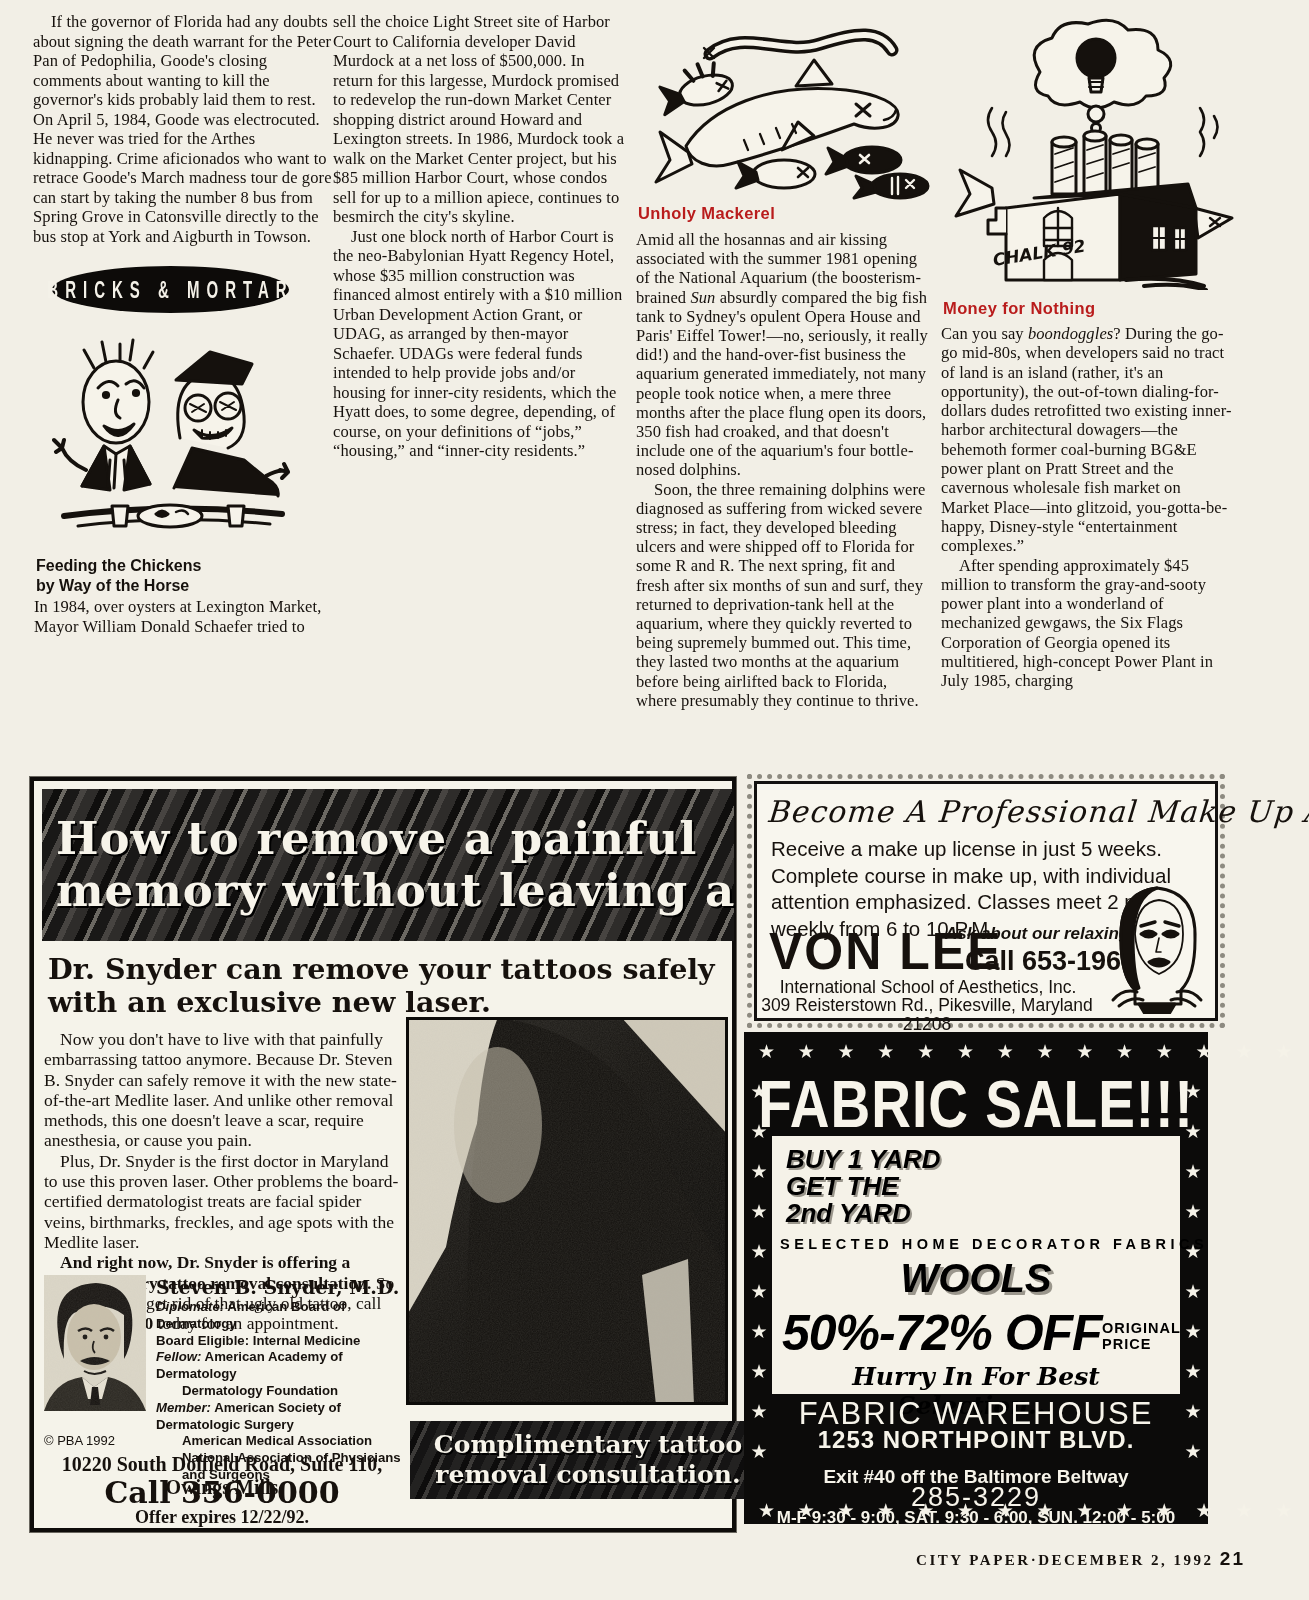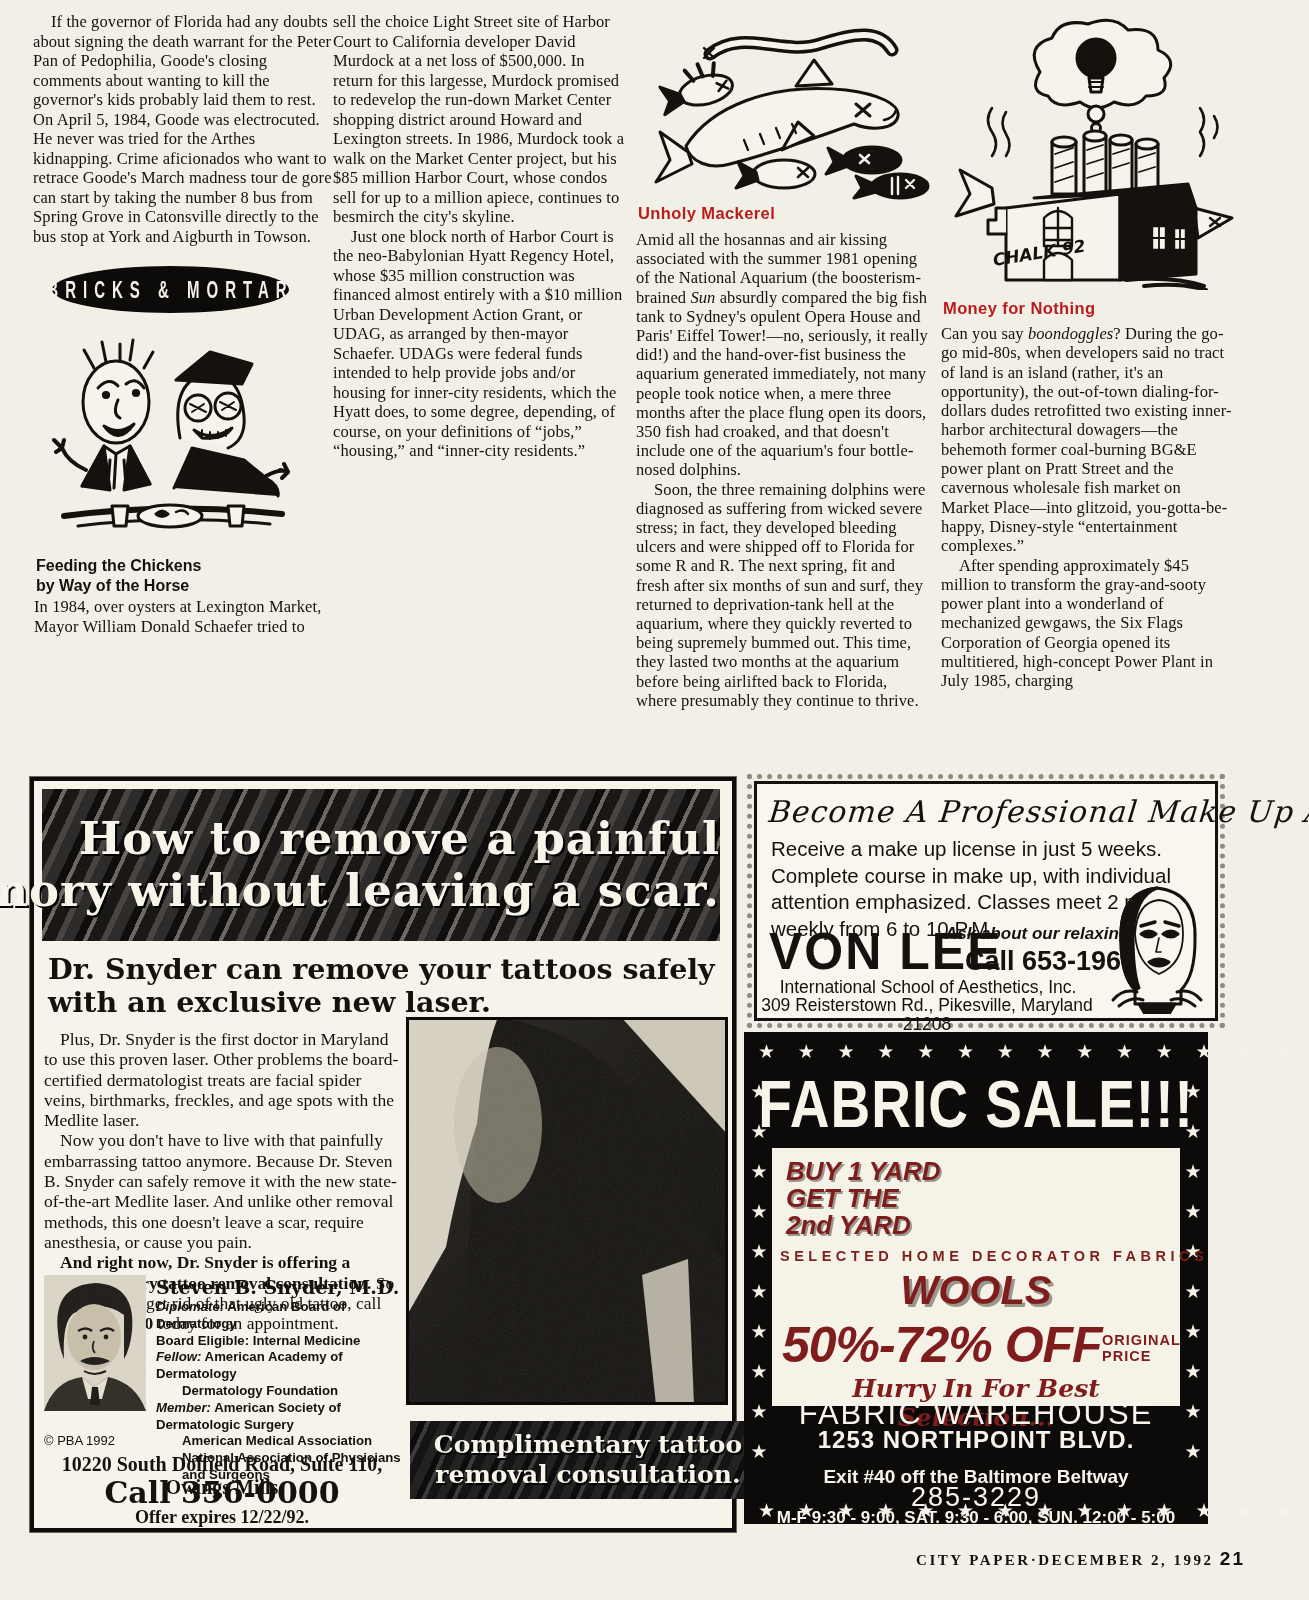--- a/index.html
+++ b/index.html
@@ -24,21 +24,21 @@
   .badge span{
     color:#f4f1e8;font-family:"Liberation Sans",sans-serif;font-weight:bold;
     font-size:15px;letter-spacing:7px;transform:scaleY(1.55);white-space:nowrap;
   }
   .caption{font-family:"Liberation Sans",sans-serif;font-weight:bold;font-size:16px;line-height:20px;}
   .sketch{stroke:#15110d;fill:none;stroke-width:3;stroke-linecap:round;stroke-linejoin:round;}
   
   .snyder-box{border:4px solid #0e0c0a;box-shadow:0 0 0 1px #6a675f;background:#f5f3ea;}
   .banner{
     background:repeating-linear-gradient(115deg,#2e2c2a 0 11px,#0f0e0d 11px 19px,#6b6862 19px 23px,#191817 23px 35px,#474441 35px 41px);
-    display:flex;flex-direction:column;align-items:flex-end;justify-content:center;
+    display:flex;flex-direction:column;align-items:flex-start;justify-content:center;padding-left:14px;
   }
   .banner div{
     color:#f7f4ea;font-family:"DejaVu Serif",serif;font-weight:bold;
     font-size:45px;line-height:52px;letter-spacing:1px;
     text-shadow:2px 2px 0 #000;white-space:nowrap;
   }
   .subhead{font-family:"DejaVu Serif",serif;font-weight:bold;font-size:28.5px;line-height:33px;}
   .adtext{font-size:17.5px;line-height:20.3px;font-family:"Liberation Serif",serif;}
   .adtext p{margin:0;text-indent:16px;}
   .adtext .b{font-weight:bold;}
@@ -66,21 +66,21 @@
   .vl-call{font-family:"Liberation Sans",sans-serif;font-weight:bold;font-size:27px;}
   .vl-small{font-family:"Liberation Sans",sans-serif;font-size:17.5px;line-height:19px;}
   
   .fabric-box{background:#0c0b0a;}
   .stars-h{color:#f5f2e8;font-size:19px;letter-spacing:9px;white-space:nowrap;text-align:center;}
   .stars-v{color:#f5f2e8;font-size:19px;width:22px;word-break:break-all;line-height:40px;text-align:center;}
   .fab-title{
     color:#f7f4ea;font-family:"Liberation Sans",sans-serif;font-weight:bold;
     font-size:55px;letter-spacing:1px;transform:scaleY(1.2);white-space:nowrap;text-align:center;
   }
-  .panel{background:#f5f2e8;color:#7f1d1d;margin-top:12px;}
+  .panel{background:#f5f2e8;color:#000000;}
   .buyline{font-family:"Liberation Sans",sans-serif;font-weight:bold;font-style:italic;font-size:26px;line-height:27px;text-shadow:2px 2px 0 #9a968c;}
   .halfoff{font-family:"Liberation Sans",sans-serif;font-weight:bold;font-style:italic;font-size:76px;letter-spacing:-2px;text-shadow:3px 3px 0 #9a968c;white-space:nowrap;}
   .selected{font-family:"Liberation Sans",sans-serif;font-weight:bold;font-size:14.5px;letter-spacing:4.5px;white-space:nowrap;}
   .wools{font-family:"Liberation Sans",sans-serif;font-weight:bold;font-style:italic;font-size:40px;text-shadow:3px 3px 0 #9a968c;}
   .pctoff{font-family:"Liberation Sans",sans-serif;font-weight:bold;font-style:italic;font-size:50px;letter-spacing:-1px;white-space:nowrap;}
   .orig{font-family:"Liberation Sans",sans-serif;font-weight:bold;font-size:14.5px;line-height:16px;letter-spacing:1px;}
   .hurry{font-family:"DejaVu Serif",serif;font-weight:bold;font-style:italic;font-size:25px;}
   .fab-w{color:#f7f4ea;font-family:"Liberation Sans",sans-serif;text-align:center;white-space:nowrap;}
   
   .footer{font-family:"Liberation Serif",serif;font-size:15px;letter-spacing:2.5px;font-weight:bold;}
@@ -246,22 +246,22 @@
     <p class="ind">After spending approximately $45 million to transform the gray-and-sooty power plant into a wonderland of mechanized gewgaws, the Six Flags Corporation of Georgia opened its multitiered, high-concept Power Plant in July 1985, charging</p>
   </div>
 
   <div class="abs snyder-box" style="left:30px;top:777px;width:698px;height:747px;">
     <div class="abs banner" style="left:8px;top:8px;width:678px;height:152px;">
       <div>How to remove a painful</div>
       <div>memory without leaving a scar.</div>
     </div>
     <div class="abs subhead" style="left:14px;top:172px;width:676px;">Dr. Snyder can remove your tattoos safely with an exclusive new laser.</div>
     <div class="abs adtext" style="left:10px;top:248px;width:358px;">
+      <p>Now you don't have to live with that painfully embarrassing tattoo anymore. Because Dr. Steven B. Snyder can safely remove it with the new state-of-the-art Medlite laser. And unlike other removal methods, this one doesn't leave a scar, require anesthesia, or cause you pain.</p>
       <p>Plus, Dr. Snyder is the first doctor in Maryland to use this proven laser. Other problems the board-certified dermatologist treats are facial spider veins, birthmarks, freckles, and age spots with the Medlite laser.</p>
-      <p>Now you don't have to live with that painfully embarrassing tattoo anymore. Because Dr. Steven B. Snyder can safely remove it with the new state-of-the-art Medlite laser. And unlike other removal methods, this one doesn't leave a scar, require anesthesia, or cause you pain.</p>
       <p><span class="b">And right now, Dr. Snyder is offering a complimentary tattoo removal consultation.</span><span> So if you want to get rid of that ugly old tattoo, call </span><span class="b">(410) 356-0000</span><span> today for an appointment.</span></p>
     </div>
 
     <svg class="abs" style="left:372px;top:236px;" width="322" height="388" viewBox="0 0 322 388">
       <defs>
         <linearGradient id="gsh" x1="0" y1="0" x2="1" y2="1">
           <stop offset="0" stop-color="#262420"></stop>
             <stop offset=".45" stop-color="#14120f"></stop>
             <stop offset="1" stop-color="#0b0a08"></stop>
         </linearGradient>

